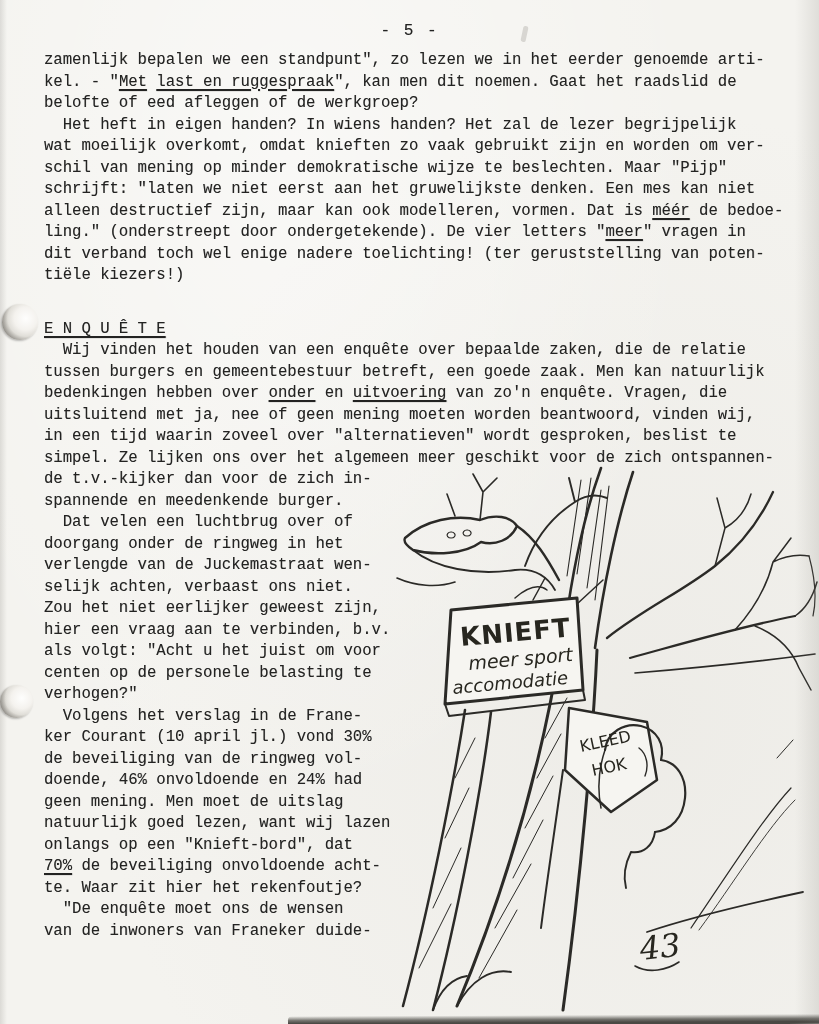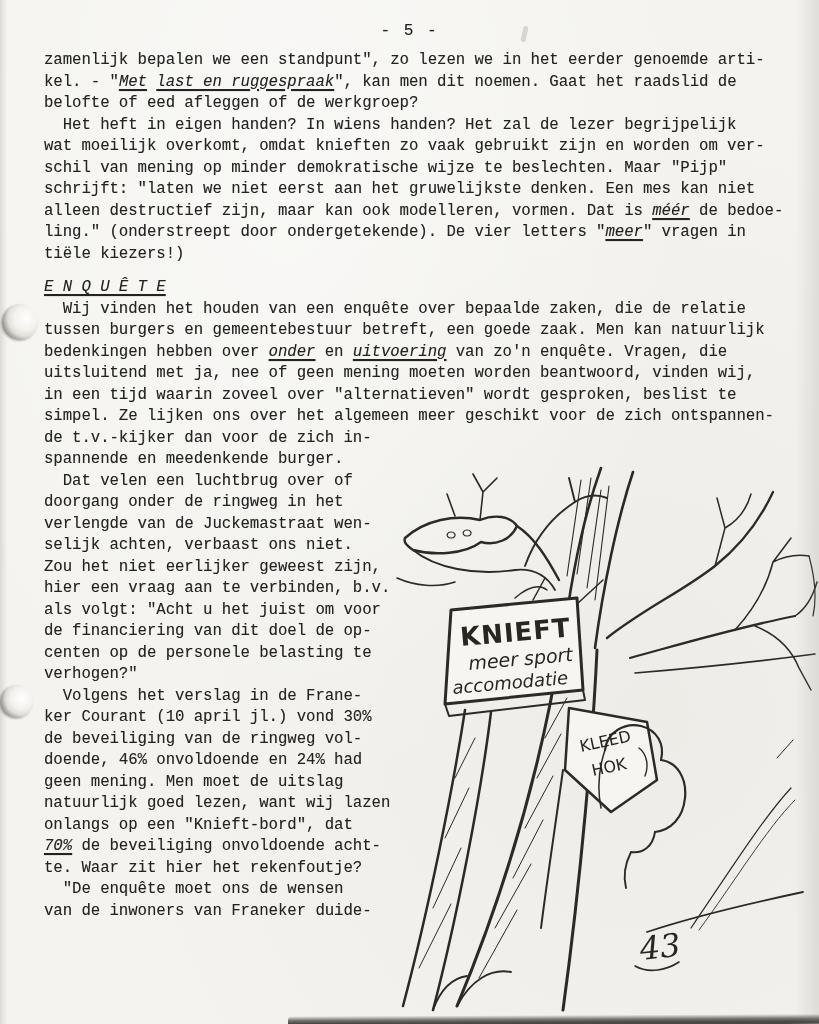--- a/index.html
+++ b/index.html
@@ -19,22 +19,22 @@
     text-align:center;
     font-size:16px; letter-spacing:2px;
     text-shadow:0.3px 0.3px 0 rgba(30,30,30,0.4);
   }
   #textcol {
     position:absolute; left:44px; top:50px; width:762px;
     font-size:15.6px; line-height:21.5px;
     text-shadow:0.3px 0.3px 0 rgba(30,30,30,0.32);
   }
   .tl { white-space:pre; min-height:21.5px; }
-  .u { text-decoration:underline; text-decoration-thickness:1.5px; text-underline-offset:3px;font-style:italic; }
-  .heading-block { margin-top:12px; }
+  .u { text-decoration:underline; text-decoration-thickness:1.5px; text-underline-offset:3px; }
+  .heading-block { margin-top:32px; }
   .hole {
     position:absolute; border-radius:50%;
     background: radial-gradient(circle at 66% 40%, #fefefd 0%, #f4f2ee 36%, #e0ded8 56%, #97948e 76%, #3e3d3a 96%);
     box-shadow: -1px 1px 2px rgba(0,0,0,0.25);
   }
   #hole1 { left:2px; top:304px; width:36px; height:36px; }
   #hole2 { left:0px; top:685px; width:33px; height:33px; }
   #bottomshadow {
     position:absolute; left:288px; right:-4px; bottom:-1px; height:10px;
     background:linear-gradient(to bottom, rgba(74,73,68,0.0), rgba(74,73,68,0.75) 45%, #4a4944 75%);
@@ -68,20 +68,21 @@
     <div>
         <div class="tl"><span>zamenlijk bepalen we een standpunt", zo lezen we in het eerder genoemde arti-</span></div>
         <div class="tl"><span>kel. - "</span><span class="u">Met</span><span> </span><span class="u">last en ruggespraak</span><span>", kan men dit noemen. Gaat het raadslid de</span></div>
         <div class="tl"><span>belofte of eed afleggen of de werkgroep?</span></div>
         <div class="tl"><span>  Het heft in eigen handen? In wiens handen? Het zal de lezer begrijpelijk</span></div>
         <div class="tl"><span>wat moeilijk overkomt, omdat knieften zo vaak gebruikt zijn en worden om ver-</span></div>
         <div class="tl"><span>schil van mening op minder demokratische wijze te beslechten. Maar "Pijp"</span></div>
         <div class="tl"><span>schrijft: "laten we niet eerst aan het gruwelijkste denken. Een mes kan niet</span></div>
         <div class="tl"><span>alleen destructief zijn, maar kan ook modelleren, vormen. Dat is </span><span class="u">méér</span><span> de bedoe-</span></div>
         <div class="tl"><span>ling." (onderstreept door ondergetekende). De vier letters "</span><span class="u">meer</span><span>" vragen in</span></div>
+        <div class="tl"><span>dit verband toch wel enige nadere toelichting! (ter geruststelling van poten-</span></div>
         <div class="tl"><span>tiële kiezers!)</span></div>
       </div>
     <div class="heading-block">
         <div class="tl"><span class="u">E N Q U Ê T E</span></div>
       </div>
     <div>
         <div class="tl"><span>  Wij vinden het houden van een enquête over bepaalde zaken, die de relatie</span></div>
         <div class="tl"><span>tussen burgers en gemeentebestuur betreft, een goede zaak. Men kan natuurlijk</span></div>
         <div class="tl"><span>bedenkingen hebben over </span><span class="u">onder</span><span> en </span><span class="u">uitvoering</span><span> van zo'n enquête. Vragen, die</span></div>
         <div class="tl"><span>uitsluitend met ja, nee of geen mening moeten worden beantwoord, vinden wij,</span></div>
@@ -91,21 +92,20 @@
     <div>
         <div class="tl"><span>de t.v.-kijker dan voor de zich in-</span></div>
         <div class="tl"><span>spannende en meedenkende burger.</span></div>
         <div class="tl"><span>  Dat velen een luchtbrug over of</span></div>
         <div class="tl"><span>doorgang onder de ringweg in het</span></div>
         <div class="tl"><span>verlengde van de Juckemastraat wen-</span></div>
         <div class="tl"><span>selijk achten, verbaast ons niet.</span></div>
         <div class="tl"><span>Zou het niet eerlijker geweest zijn,</span></div>
         <div class="tl"><span>hier een vraag aan te verbinden, b.v.</span></div>
         <div class="tl"><span>als volgt: "Acht u het juist om voor</span></div>
-        <div class="tl"><span>de financiering van dit doel de op-</span></div>
         <div class="tl"><span>centen op de personele belasting te</span></div>
         <div class="tl"><span>verhogen?"</span></div>
         <div class="tl"><span>  Volgens het verslag in de Frane-</span></div>
         <div class="tl"><span>ker Courant (10 april jl.) vond 30%</span></div>
         <div class="tl"><span>de beveiliging van de ringweg vol-</span></div>
         <div class="tl"><span>doende, 46% onvoldoende en 24% had</span></div>
         <div class="tl"><span>geen mening. Men moet de uitslag</span></div>
         <div class="tl"><span>natuurlijk goed lezen, want wij lazen</span></div>
         <div class="tl"><span>onlangs op een "Knieft-bord", dat</span></div>
         <div class="tl"><span class="u">70%</span><span> de beveiliging onvoldoende acht-</span></div>

